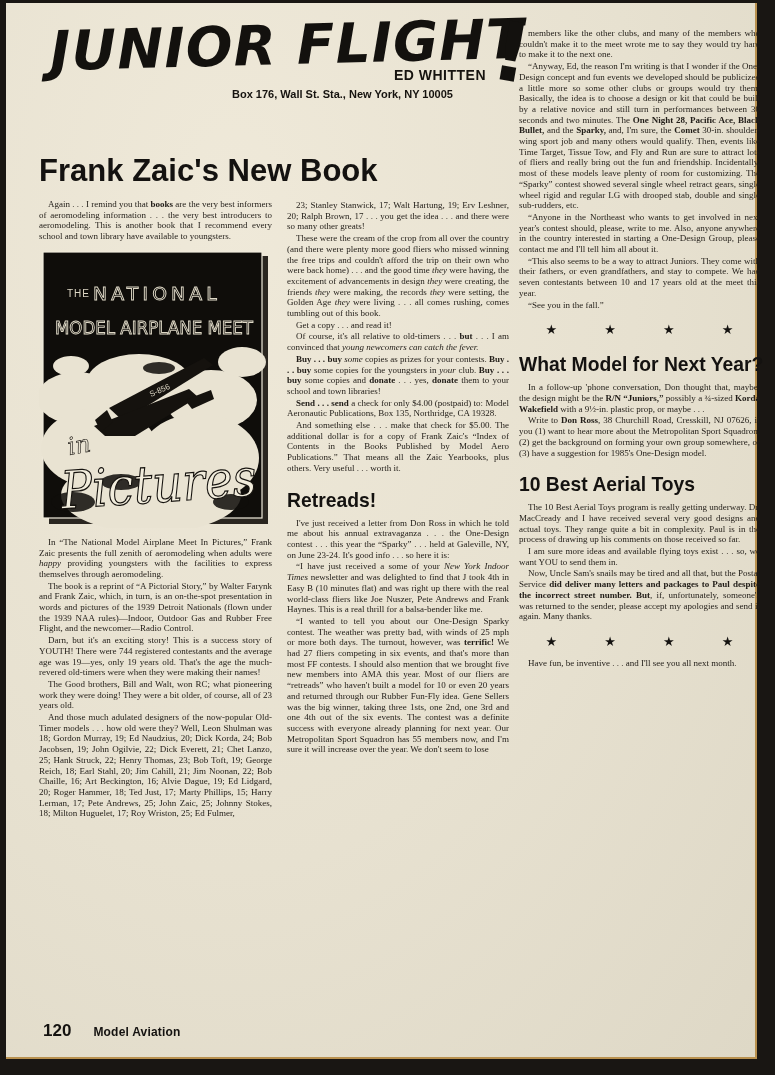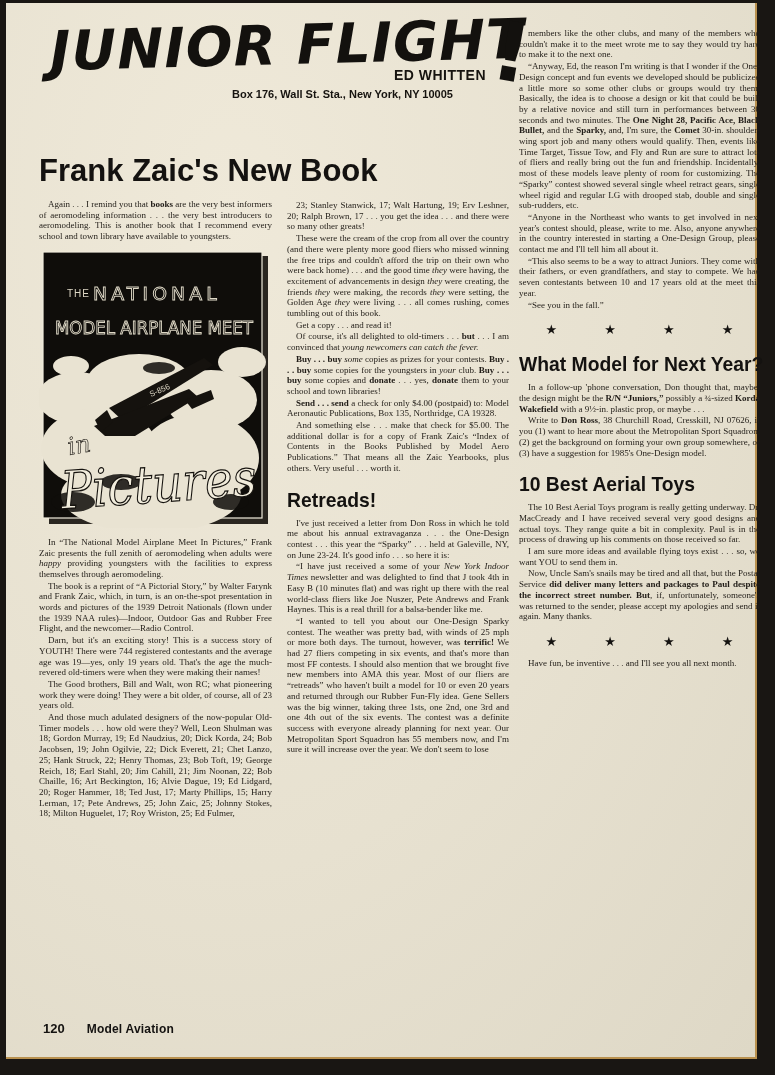--- a/index.html
+++ b/index.html
@@ -71,21 +71,21 @@
   }
   
   .cover-wrap{margin:8px 0 9px 0;width:233px;}
   .cover-wrap svg{display:block;}
   
   .footer{
     position:absolute;left:37px;top:1018px;
     font-family:"Liberation Sans", sans-serif;color:#141210;
     display:flex;align-items:baseline;gap:22px;
   }
-  .footer .pn{font-size:13px;font-weight:bold;}
+  .footer .pn{font-size:17px;font-weight:bold;}
   .footer .mag{font-size:12px;font-weight:bold;letter-spacing:.2px;}
 </style>
 </head>
 <body>
 
 <div class="page">
 
   <div class="m-title">JUNIOR FLIGHT</div>
   <div class="m-bang">!</div>
   <div class="m-byline">ED WHITTEN</div>
@@ -146,21 +146,21 @@
         <p class="para"><span>The Good brothers, Bill and Walt, won RC; what pioneering work they were doing! They were a bit older, of course, all of 23 years old.</span></p>
         <p class="para"><span>And those much adulated designers of the now-popular Old-Timer models . . . how old were they? Well, Leon Shulman was 18; Gordon Murray, 19; Ed Naudzius, 20; Dick Korda, 24; Bob Jacobsen, 19; John Ogilvie, 22; Dick Everett, 21; Chet Lanzo, 25; Hank Struck, 22; Henry Thomas, 23; Bob Toft, 19; George Reich, 18; Earl Stahl, 20; Jim Cahill, 21; Jim Noonan, 22; Bob Chaille, 16; Art Beckington, 16; Alvie Dague, 19; Ed Lidgard, 20; Roger Hammer, 18; Ted Just, 17; Marty Phillips, 15; Harry Lerman, 17; Pete Andrews, 25; John Zaic, 25; Johnny Stokes, 18; Milton Huguelet, 17; Roy Wriston, 25; Ed Fulmer,</span></p>
       </div>
   </div>
 
   <div class="col" id="col2">
     <div>
         <p class="para"><span>23; Stanley Stanwick, 17; Walt Hartung, 19; Erv Leshner, 20; Ralph Brown, 17 . . . you get the idea . . . and there were so many other greats!</span></p>
         <p class="para"><span>These were the cream of the crop from all over the country (and there were plenty more good fliers who missed winning the free trips and couldn't afford the trip on their own who were back home) . . . and the good time </span><span class="i">they</span><span> were having, the excitement of advancements in design </span><span class="i">they</span><span> were creating, the friends </span><span class="i">they</span><span> were making, the records </span><span class="i">they</span><span> were setting, the Golden Age </span><span class="i">they</span><span> were living . . . all comes rushing, comes tumbling out of this book.</span></p>
         <p class="para"><span>Get a copy . . . and read it!</span></p>
-        <p class="para"><span>Of course, it's all delighted to old-timers . . . </span><span class="b">but</span><span> . . . I am convinced that </span><span class="i">young newcomers can catch the fever.</span></p>
+        <p class="para"><span>Of course, it's all relative to old-timers . . . </span><span class="b">but</span><span> . . . I am convinced that </span><span class="i">young newcomers can catch the fever.</span></p>
         <p class="para"><span class="b">Buy . . . buy</span><span> </span><span class="i">some</span><span> copies as prizes for your contests. </span><span class="b">Buy . . . buy</span><span> some copies for the youngsters in </span><span class="i">your</span><span> club. </span><span class="b">Buy . . . buy</span><span> some copies and </span><span class="b">donate</span><span> . . . yes, </span><span class="b">donate</span><span> them to your school and town libraries!</span></p>
         <p class="para"><span class="b">Send . . . send</span><span> a check for only $4.00 (postpaid) to: Model Aeronautic Publications, Box 135, Northridge, CA 19328.</span></p>
         <p class="para"><span>And something else . . . make that check for $5.00. The additional dollar is for a copy of Frank Zaic's “Index of Contents in the Books Published by Model Aero Publications.” That means all the Zaic Yearbooks, plus others. Very useful . . . worth it.</span></p>
       </div>
     <h2 class="headline">Retreads!</h2>
     <div>
         <p class="para"><span>I've just received a letter from Don Ross in which he told me about his annual extravaganza . . . the One-Design contest . . . this year the “Sparky” . . . held at Galeville, NY, on June 23-24. It's good info . . . so here it is:</span></p>
         <p class="para"><span>“I have just received a some of your </span><span class="i">New York Indoor Times</span><span> newsletter and was delighted to find that J took 4th in Easy B (10 minutes flat) and was right up there with the real world-class fliers like Joe Nuszer, Pete Andrews and Frank Haynes. This is a real thrill for a balsa-bender like me.</span></p>
         <p class="para"><span>“I wanted to tell you about our One-Design Sparky contest. The weather was pretty bad, with winds of 25 mph or more both days. The turnout, however, was </span><span class="b">terrific!</span><span> We had 27 fliers competing in six events, and that's more than most FF contests. I should also mention that we brought five new members into AMA this year. Most of our fliers are “retreads” who haven't built a model for 10 or even 20 years and returned through our Rubber Fun-Fly idea. Gene Sellers was the big winner, taking three 1sts, one 2nd, one 3rd and one 4th out of the six events. The contest was a definite success with everyone already planning for next year. Our Metropolitan Sport Squadron has 55 members now, and I'm sure it will increase over the year. We don't seem to lose</span></p>
       </div>

